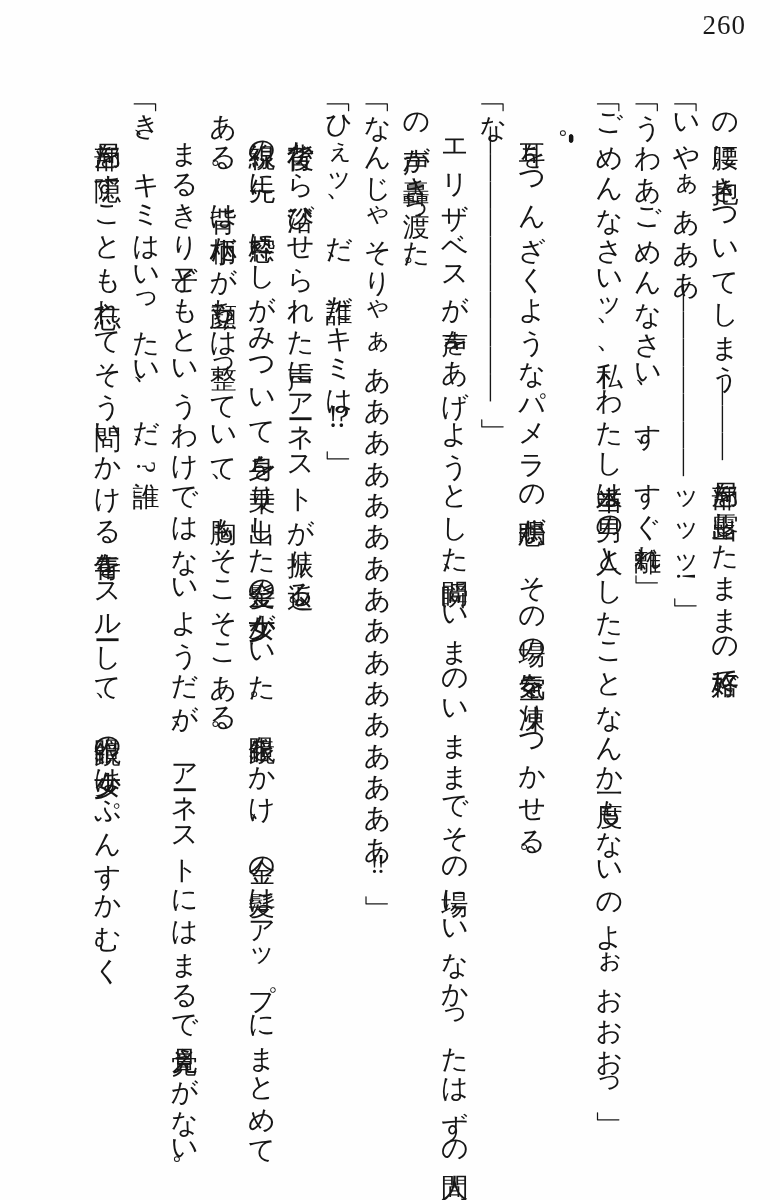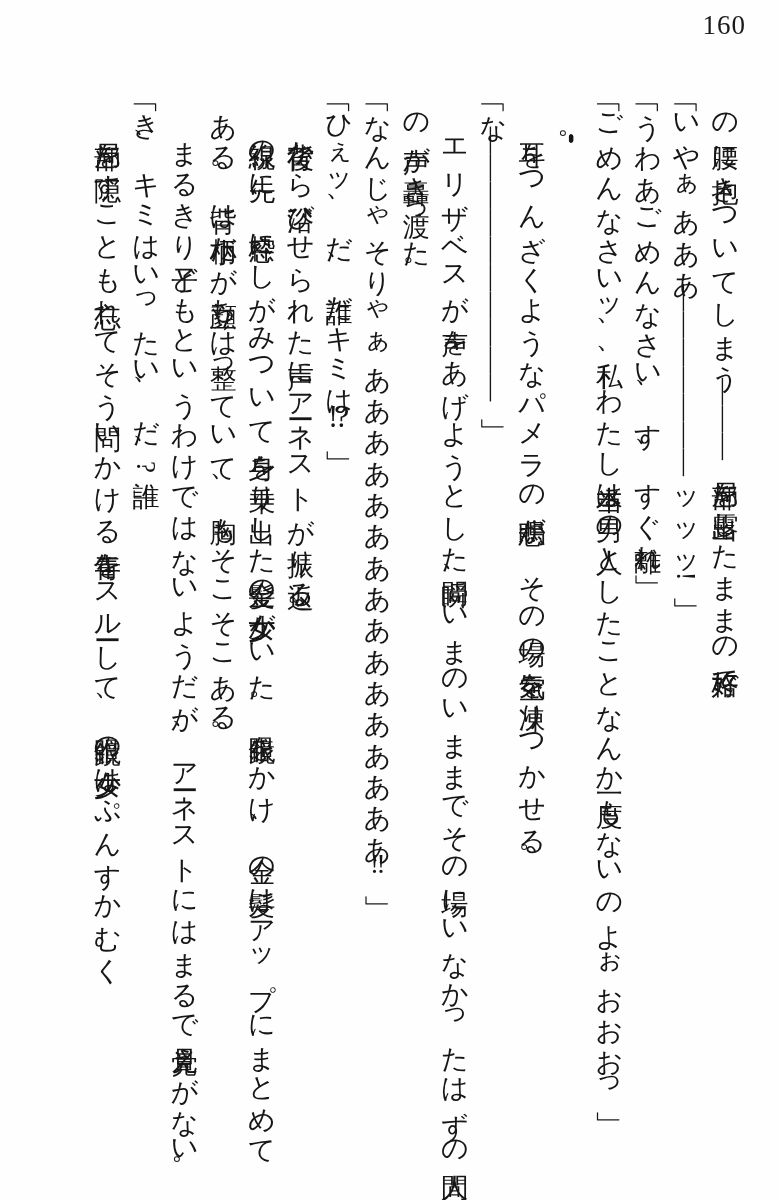--- a/index.html
+++ b/index.html
@@ -43,21 +43,21 @@
     padding: 0;
   }
   .text-block p.indent {
     text-indent: 1em;
   }
 </style>
 </head>
 <body>
 
 <div class="page">
-  <div class="page-number">160</div>
+  <div class="page-number">260</div>
 
   <div class="text-block">
 
   <p>の腰に抱きついてしまう―――局部を露出したままの格好で。</p>
       <p>「いやぁあああ―――――――ッッッ!」</p>
       <p>「うわあごめんなさい、す、すぐ離れ」</p>
       <p>「ごめんなさいッ、私、わたし本当は男の人としたことなんか一度もないのよぉおおおっ」</p>
       <p class="indent">・・・・・・・・・・。</p>
       <p class="indent">耳をつんざくようなパメラの悲鳴が、その場の空気を凍りつかせる。</p>
       <p>「な――――――――――」</p>

